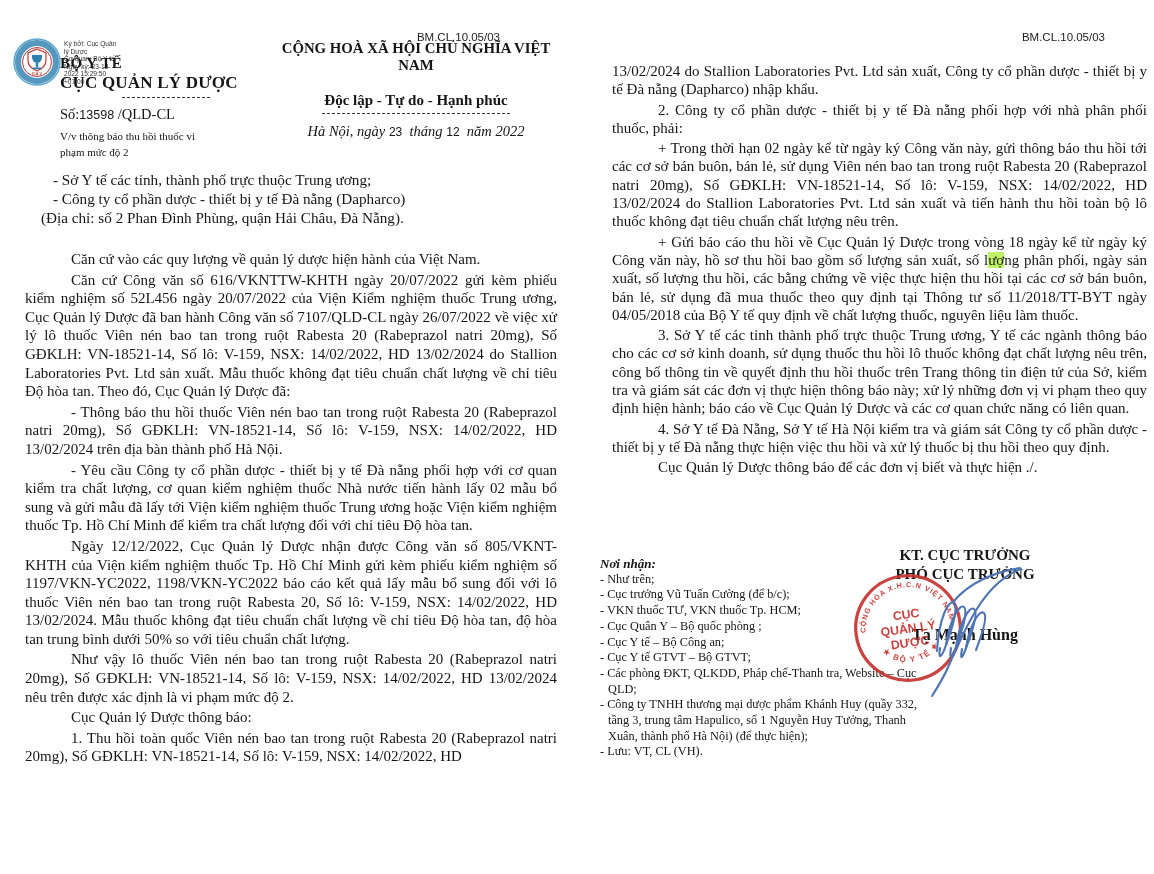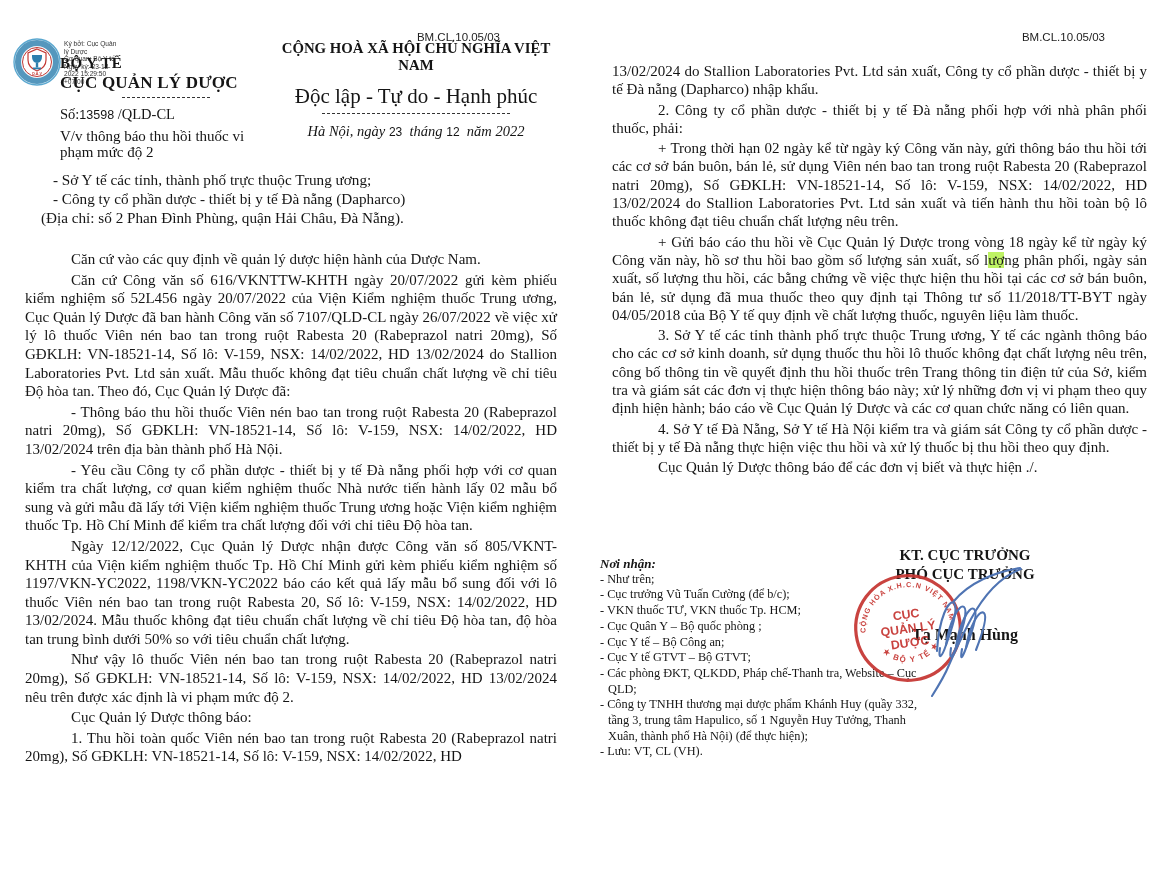--- a/index.html
+++ b/index.html
@@ -13,24 +13,24 @@
   .form-code{font-family:"Liberation Sans",sans-serif;font-size:11.5px;color:#222;
              text-align:right;}
 
   
   .hdr-left{left:60px;top:55px;width:212px;text-align:left;}
   .agency-parent{font-size:15px;font-weight:bold;letter-spacing:.5px;}
   .agency{font-size:17px;font-weight:bold;letter-spacing:.2px;margin-top:1px;}
   .hdr-rule{border-top:1.4px dashed #333;margin:4px auto 0 auto;}
   .doc-no{font-size:14.5px;margin-top:8px;}
   .doc-no .num{font-family:"Liberation Sans",sans-serif;font-size:12.5px;}
-  .subject{font-size:15px;line-height:16px;margin-top:5px;}
+  .subject{font-size:11px;line-height:16px;margin-top:5px;}
   .hdr-right{left:268px;top:40px;width:296px;text-align:center;}
   .motto1{font-size:14.8px;font-weight:bold;}
-  .motto2{font-size:21px;font-weight:normal;margin-top:10px;}
+  .motto2{font-size:15px;font-weight:bold;margin-top:18px;}
   .place-date{font-size:14.5px;font-style:italic;margin-top:9px;}
   .place-date .num{font-style:normal;font-family:"Liberation Sans",sans-serif;font-size:12px;}
 
   
   .dsig{left:64px;top:40px;width:80px;font-family:"Liberation Sans",sans-serif;
         font-size:6.6px;line-height:7.6px;color:#333;}
 
   
   .recipients{left:25px;top:170px;width:532px;font-size:15.2px;line-height:19px;}
   .recipients .row{display:flex;}
@@ -107,21 +107,21 @@
     <div class="row">
       <div class="lines">
         <div>- Sở Y tế các tỉnh, thành phố trực thuộc Trung ương;</div>
         <div>- Công ty  cổ phần dược - thiết bị y tế Đà nẵng (Dapharco)</div>
         <div class="addr">(Địa chỉ: số 2 Phan Đình Phùng, quận Hải Châu, Đà Nẵng).</div>
       </div>
     </div>
   </div>
 
   <div class="body" id="body-left">
-    <p class="indent">Căn cứ vào các quy định về quản lý dược hiện hành của Dược Nam.</p>
+    <p class="indent">Căn cứ vào các quy lượng về quản lý dược hiện hành của Việt Nam.</p>
     <p class="indent">Căn cứ Công văn số 616/VKNTTW-KHTH ngày 20/07/2022 gửi kèm phiếu kiểm nghiệm số 52L456 ngày 20/07/2022 của Viện Kiểm nghiệm thuốc Trung ương, Cục Quản lý Dược đã ban hành Công văn số 7107/QLD-CL ngày 26/07/2022 về việc xử lý lô thuốc Viên nén bao tan trong ruột Rabesta 20 (Rabeprazol natri 20mg), Số GĐKLH: VN-18521-14, Số lô: V-159, NSX: 14/02/2022, HD 13/02/2024 do Stallion Laboratories Pvt. Ltd sản xuất. Mẫu thuốc không đạt tiêu chuẩn chất lượng về chỉ tiêu Độ hòa tan. Theo đó, Cục Quản lý Dược đã:</p>
     <p class="indent">- Thông báo thu hồi thuốc Viên nén bao tan trong ruột Rabesta 20 (Rabeprazol natri 20mg), Số GĐKLH: VN-18521-14, Số lô: V-159, NSX: 14/02/2022, HD 13/02/2024 trên địa bàn thành phố Hà Nội.</p>
     <p class="indent">- Yêu cầu Công ty  cổ phần dược - thiết bị y tế Đà nẵng phối hợp với cơ quan kiểm tra chất lượng, cơ quan kiểm nghiệm thuốc Nhà nước tiến hành lấy 02 mẫu bổ sung và gửi mẫu đã lấy tới Viện kiểm nghiệm thuốc Trung ương hoặc Viện kiểm nghiệm thuốc Tp. Hồ Chí Minh để kiểm tra chất lượng đối với chỉ tiêu Độ hòa tan.</p>
     <p class="indent">Ngày 12/12/2022, Cục Quản lý Dược nhận được Công văn số 805/VKNT-KHTH của Viện kiểm nghiệm thuốc Tp. Hồ Chí Minh gửi kèm phiếu kiểm nghiệm số 1197/VKN-YC2022, 1198/VKN-YC2022 báo cáo kết quả lấy mẫu bổ sung đối với lô thuốc Viên nén bao tan trong ruột Rabesta 20, Số lô: V-159, NSX: 14/02/2022, HD 13/02/2024. Mẫu thuốc không đạt tiêu chuẩn chất lượng về chỉ tiêu Độ hòa tan, độ hòa tan trung bình dưới 50% so với tiêu chuẩn chất lượng.</p>
     <p class="indent">Như vậy lô thuốc Viên nén bao tan trong ruột Rabesta 20 (Rabeprazol natri 20mg), Số GĐKLH: VN-18521-14, Số lô: V-159, NSX: 14/02/2022, HD 13/02/2024 nêu trên được xác định là vi phạm mức độ 2.</p>
     <p class="indent">Cục Quản lý Dược thông báo:</p>
     <p class="indent">1. Thu hồi toàn quốc Viên nén bao tan trong ruột Rabesta 20 (Rabeprazol natri 20mg), Số GĐKLH: VN-18521-14, Số lô: V-159, NSX: 14/02/2022, HD</p>
   </div>
 </div>
 

